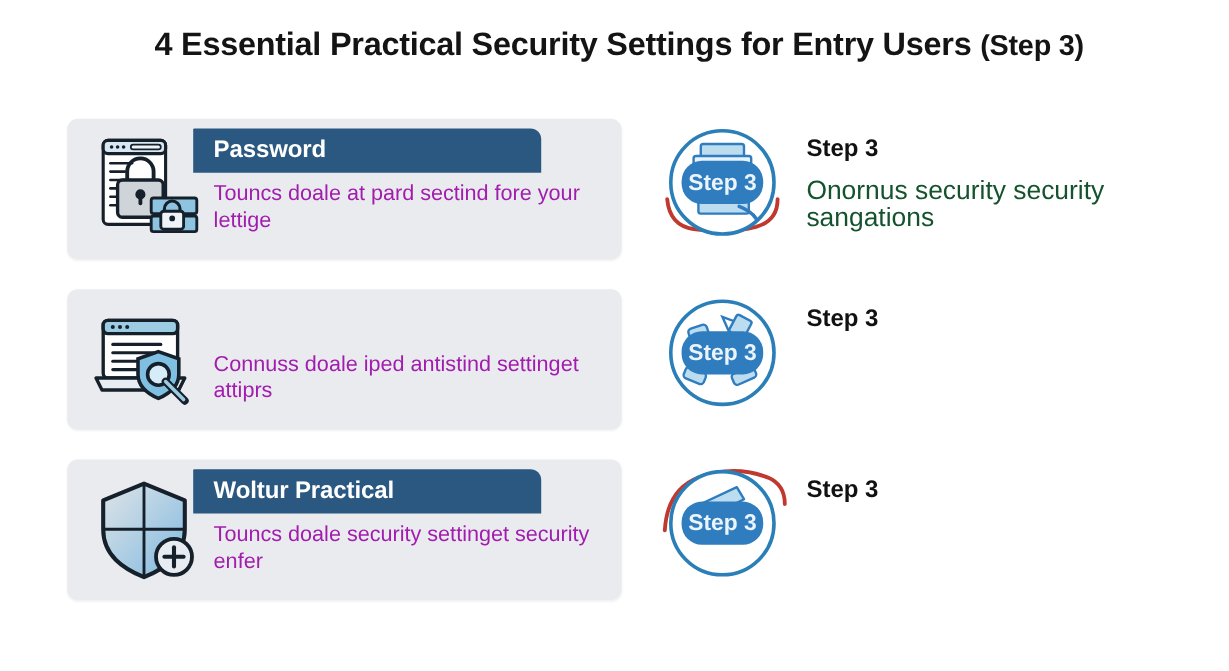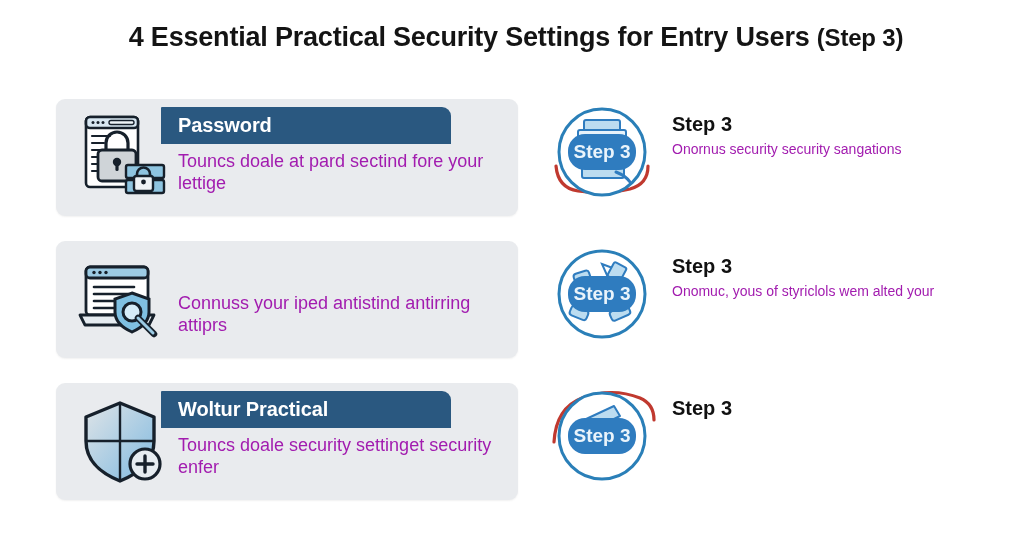--- a/index.html
+++ b/index.html
@@ -112,24 +112,24 @@
     top: 16px;
     width: 300px;
   }
   .step-title {
     font-size: 20px;
     font-weight: bold;
     color: #111111;
     line-height: 24px;
   }
   .step-desc {
-    font-size: 14px;
-    color: #a21caf;
+    font-size: 22px;
+    color: #14532d;
     line-height: 22px;
-    margin-top: 2px;
+    margin-top: 12px;
   }
 </style>
 </head>
 <body>
 
 <div class="page-title">
   <span class="title-main">4 Essential Practical Security Settings for Entry Users </span><span class="title-suffix">(Step 3)</span>
 </div>
 
 <div class="left-col">
@@ -182,21 +182,21 @@
           <line x1="24" y1="52" x2="64" y2="52"></line>
           <line x1="24" y1="59" x2="50" y2="59"></line>
         </g>
         <path d="M10 66 h74 l-5 10 h-64 z" fill="#e6ecf1" stroke="#16202b" stroke-width="2.8" stroke-linejoin="round"></path>
         <path d="M62 44 l17 6 v13 c0 10 -8 16 -17 20 c-9 -4 -17 -10 -17 -20 v-13 z" fill="#7fc0e2" stroke="#16202b" stroke-width="3"></path>
         <circle cx="62" cy="63" r="9" fill="#d6ecf8" stroke="#16202b" stroke-width="3"></circle>
         <line x1="68" y1="69" x2="84" y2="85" stroke="#16202b" stroke-width="6.5" stroke-linecap="round"></line>
         <line x1="68" y1="69" x2="83" y2="84" stroke="#9ccbe4" stroke-width="3" stroke-linecap="round"></line>
       </svg>
     </div>
-    <div class="card-body">Connuss your iped antistind antirring attiprs</div>
+    <div class="card-body">Connuss doale iped antistind settinget attiprs</div>
   </div>
 
   <div class="card">
     <div class="card-icon">
       <svg viewBox="0 0 100 100">
         <defs>
           <linearGradient id="shieldGrad" x1="0" y1="0" x2="1" y2="1">
             <stop offset="0%" stop-color="#dfe4e7"></stop>
             <stop offset="100%" stop-color="#7fb9e0"></stop>
           </linearGradient>
@@ -246,21 +246,20 @@
         <rect x="62" y="22" width="14" height="16" rx="2" transform="rotate(28 69 30)" fill="#bcdcf0" stroke="#2f7cbf" stroke-width="2"></rect>
         <rect x="26" y="30" width="16" height="10" rx="3" transform="rotate(-18 34 35)" fill="#bcdcf0" stroke="#2f7cbf" stroke-width="2"></rect>
         <rect x="22" y="66" width="18" height="10" rx="3" transform="rotate(22 31 71)" fill="#bcdcf0" stroke="#2f7cbf" stroke-width="2"></rect>
         <rect x="62" y="66" width="20" height="10" rx="3" transform="rotate(-24 72 71)" fill="#bcdcf0" stroke="#2f7cbf" stroke-width="2"></rect>
         <rect x="20" y="34" width="68" height="36" rx="17" fill="#2f7cbf"></rect>
         <text x="54" y="58" text-anchor="middle" font-family="Liberation Sans, sans-serif" font-size="19" font-weight="bold" fill="#eaf4fb">Step 3</text>
       </svg>
     </div>
     <div class="step-text">
       <div class="step-title">Step 3</div>
-      <div class="step-desc">Onomuc, yous of styriclols wem alted your</div>
     </div>
   </div>
 
   <div class="step-row">
     <div class="step-badge">
       <svg viewBox="0 0 108 104">
         <path d="M6 58 q2 -34 28 -44 q30 -11 58 0 q14 6 14 22" fill="none" stroke="#c0392f" stroke-width="3.2" stroke-linecap="round"></path>
         <circle cx="54" cy="52" r="43" fill="#ffffff" stroke="#2a7fb8" stroke-width="3"></circle>
         <path d="M36 36 l30 -14 l6 10 l-28 14 z" fill="#bcdcf0" stroke="#2f7cbf" stroke-width="2" stroke-linejoin="round"></path>
         <rect x="20" y="34" width="68" height="36" rx="17" fill="#2f7cbf"></rect>

